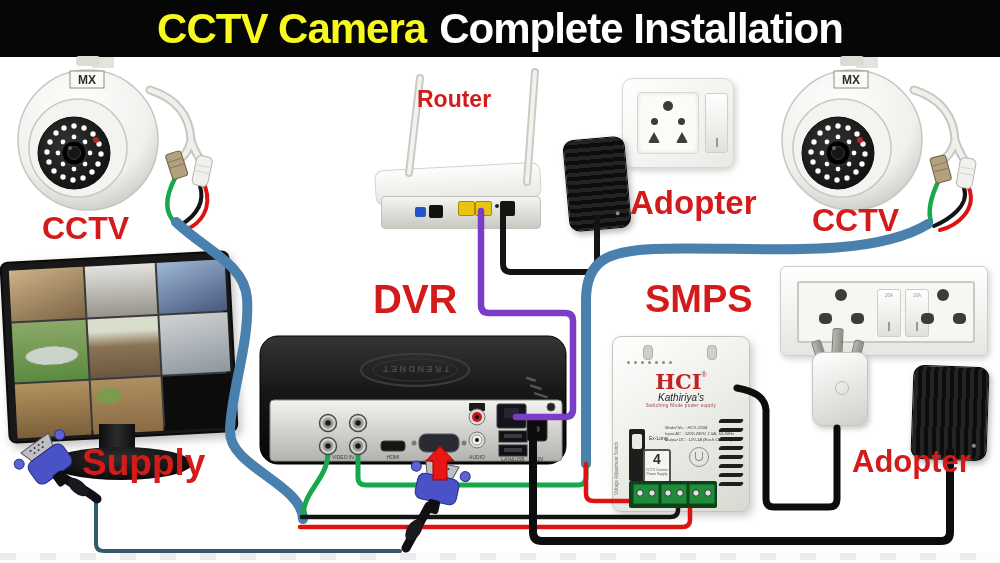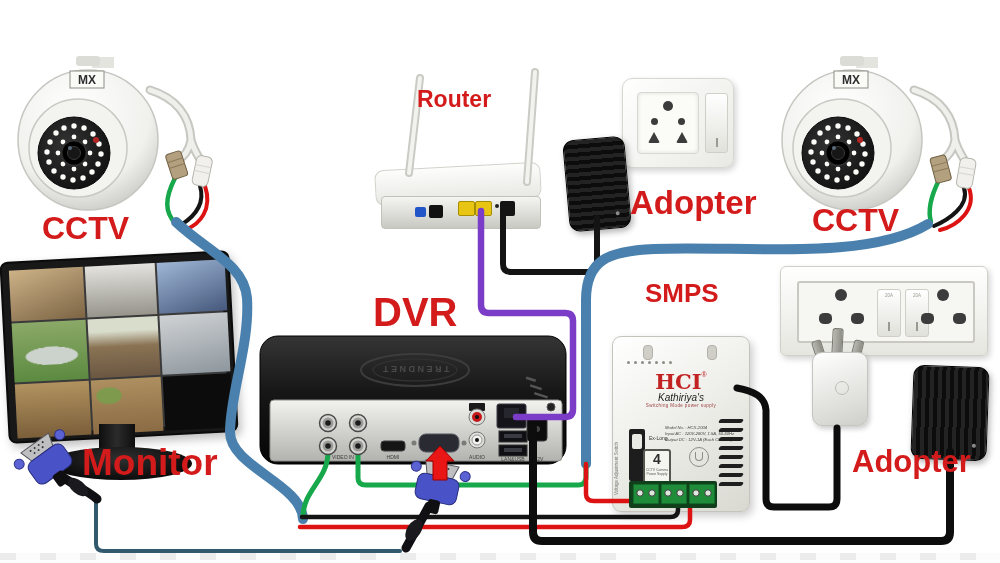--- a/index.html
+++ b/index.html
@@ -103,20 +103,24 @@
   #wmark{position:absolute;left:0;top:553px;width:1000px;height:7px;opacity:.45;
          background:repeating-linear-gradient(90deg,#d4d4d4 0 16px,#f6f6f6 16px 40px);}
   svg text{font-family:"Liberation Sans",sans-serif;}
   #wires{position:absolute;left:0;top:0;pointer-events:none;}
 </style>
 </head>
 <body>
 
 <div id="stage">
 
+  <div class="titlebar">
+    <span class="hl">CCTV Camera</span>
+    <span class="rest">Complete Installation</span>
+  </div>
 
   <div class="abs" style="left:92px;top:57px;width:22px;height:11px;background:#e4e4df;"></div>
   <div class="abs" style="left:856px;top:57px;width:22px;height:11px;background:#e4e4df;"></div>
 
   <svg class="abs" style="left:6px;top:56px;" width="170" height="162">
     <defs>
       <radialGradient id="dome" cx="42%" cy="30%" r="75%">
         <stop offset="0%" stop-color="#ffffff"></stop>
           <stop offset="70%" stop-color="#f0f0ed"></stop>
           <stop offset="100%" stop-color="#c9c9c4"></stop>
@@ -537,19 +541,19 @@
       <rect x="-6" y="11" width="12" height="14" rx="3" fill="#0f0f12"></rect>
     </g>
 
     <path d="M440,446 L426,461 L433,461 L433,480 L447,480 L447,461 L454,461 Z" fill="#ea1515" stroke="#a00000"></path>
   </svg>
 
   <div class="lbl" style="left:42px;top:212px;font-size:32px;">CCTV</div>
   <div class="lbl" style="left:812px;top:204px;font-size:32px;">CCTV</div>
   <div class="lbl" style="left:417px;top:88px;font-size:23px;">Router</div>
   <div class="lbl" style="left:630px;top:186px;font-size:33px;">Adopter</div>
-  <div class="lbl" style="left:373px;top:292px;font-size:40px;text-align:right;">DVR</div>
-  <div class="lbl" style="left:645px;top:280px;font-size:26px;">SMPS</div>
-  <div class="lbl" style="left:82px;top:444px;font-size:37px;">Monitor</div>
+  <div class="lbl" style="left:373px;top:279px;font-size:40px;text-align:right;">DVR</div>
+  <div class="lbl" style="left:645px;top:280px;font-size:38px;">SMPS</div>
+  <div class="lbl" style="left:82px;top:444px;font-size:37px;">Supply</div>
   <div class="lbl" style="left:852px;top:446px;font-size:31px;">Adopter</div>
 
   <div id="wmark"></div>
 </div>
 
 </body></html>

